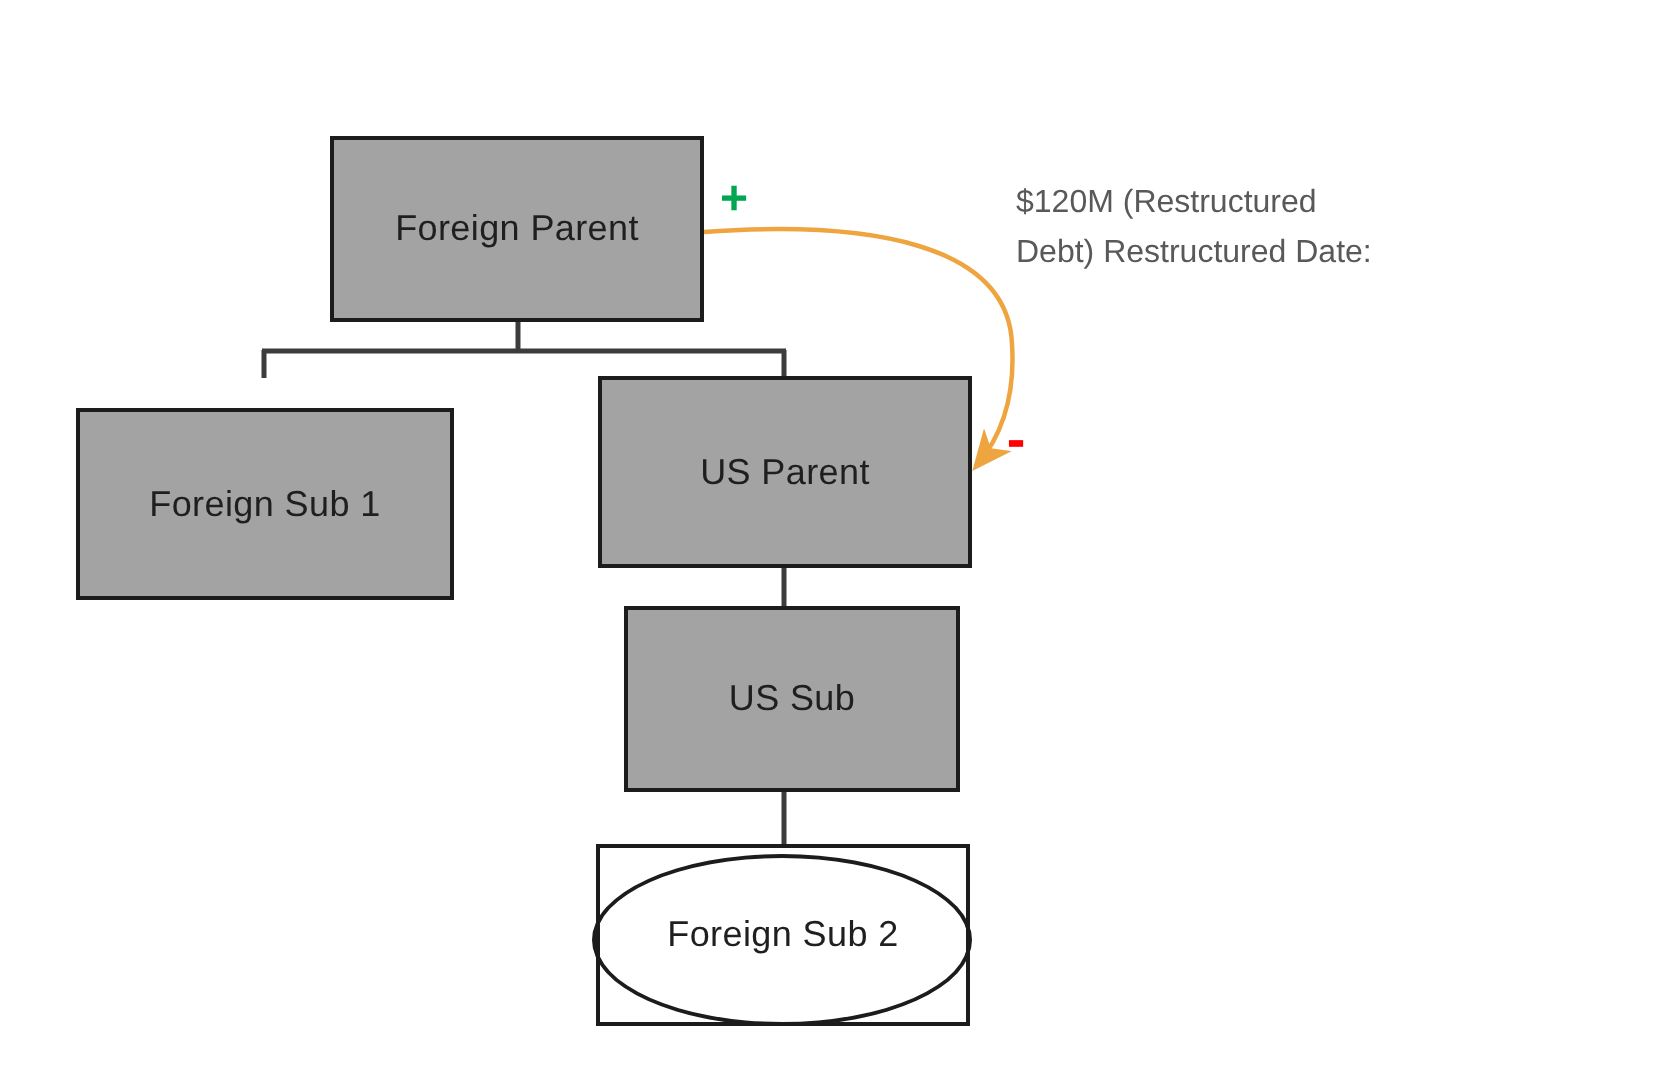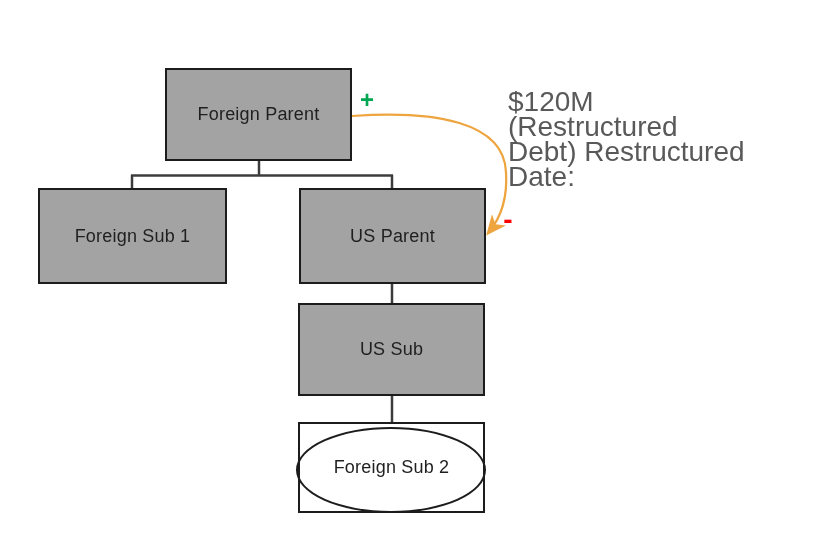--- a/index.html
+++ b/index.html
@@ -37,23 +37,23 @@
   .ellipse {
     position: absolute;
     left: 296px; top: 427px;
     width: 190px; height: 86px;
     border: 2px solid #1c1c1c;
     border-radius: 50%;
     background: transparent;
   }
 
   #node-foreign-parent { left: 165px; top: 68px;  width: 187px; height: 93px; }
-  #node-foreign-sub-1  { left: 38px;  top: 188px; width: 189px; height: 96px; }
+  #node-foreign-sub-1  { left: 38px;  top: 204px; width: 189px; height: 96px; }
   #node-us-parent      { left: 299px; top: 188px; width: 187px; height: 96px; justify-content: center; }
-  #node-us-sub         { left: 298px; top: 303px; width: 187px; height: 93px; }
+  #node-us-sub         { left: 312px; top: 303px; width: 168px; height: 93px; }
   #node-foreign-sub-2  { left: 298px; top: 422px; width: 187px; height: 91px; background: transparent; text-align: center; }
   #node-foreign-sub-2 .label { position: relative; z-index: 2; }
 
   .plus-sign {
     position: absolute;
     left: 356px; top: 88px;
     width: 22px;
     font-size: 24px;
     font-weight: 700;
     color: #00a651;
@@ -68,21 +68,21 @@
     font-size: 28px;
     font-weight: 700;
     color: #ff0000;
     text-align: center;
     line-height: 28px;
   }
 
   .note {
     position: absolute;
     color: #595959;
-    font-size: 28px;
+    font-size: 16px;
     line-height: 25px;
   }
   #note-debt { left: 508px; top: 89px; width: 260px; }
   #note-ep   { left: 508px; top: 254px; width: 220px; }
   .note .line { display: block; }
 </style>
 </head>
 <body>
 
 <div class="canvas">

